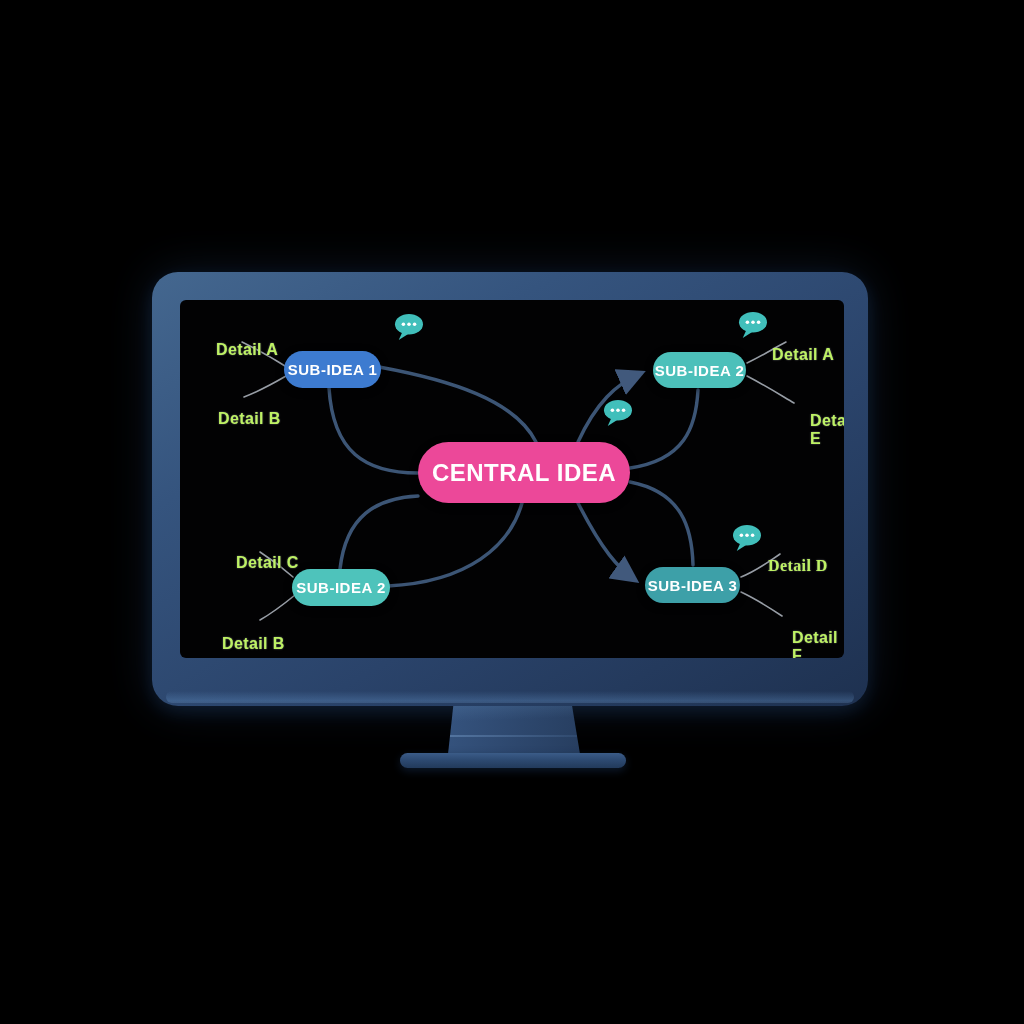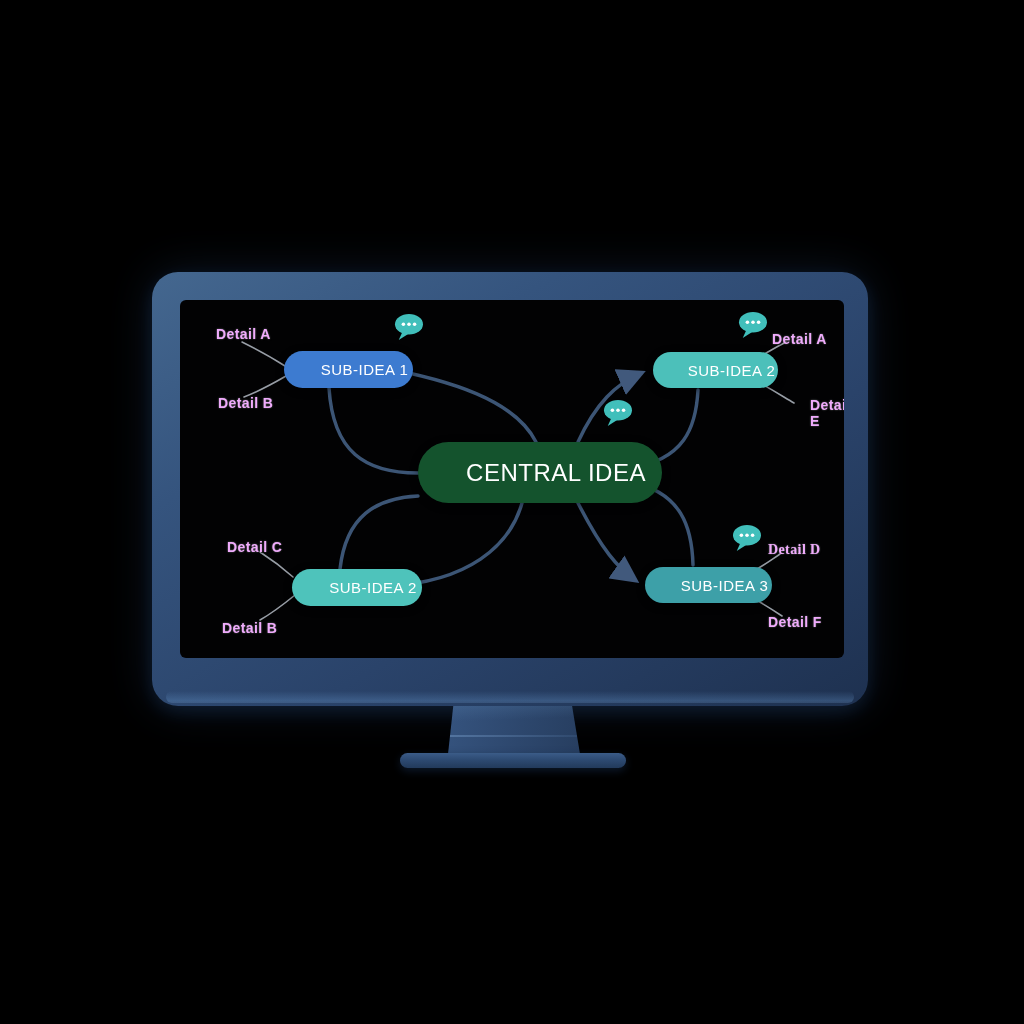--- a/index.html
+++ b/index.html
@@ -38,39 +38,39 @@
     background:linear-gradient(180deg,#3b5c88 0%,#2d4a72 45%,#223a5b 100%);
     box-shadow:0 3px 8px rgba(20,40,70,.6);
   }
   
   .links{position:absolute;left:0;top:0;width:664px;height:358px;}
   .petal{fill:none;stroke:#3c5575;stroke-width:3.5;stroke-linecap:round;}
   .detail-link{fill:none;stroke:#c9d2dc;stroke-width:1.6;opacity:.75;stroke-linecap:round;}
   
   .node{
     position:absolute;display:flex;align-items:center;justify-content:center;
-    color:#fff;font-weight:normal;letter-spacing:.5px;
+    color:#fff;font-weight:bold;letter-spacing:.5px;
     box-shadow:0 2px 8px rgba(0,0,0,.45);
-    padding-left:32px;
   }
   .node.central{left:238px;top:142px;width:212px;height:61px;border-radius:31px;font-size:24px;}
   .node.sub{height:37px;border-radius:19px;font-size:15px;}
   .node.s1 {left:104px;top:51px; width:97px;}
   .node.s2t{left:473px;top:52px;width:93px;height:36px;}
   .node.s2b{left:112px;top:269px;width:98px;}
   .node.s3 {left:465px;top:267px;width:95px;height:36px;}
   
   .detail{
-    position:absolute;color:#f0abfc;font-size:14px;font-weight:bold;letter-spacing:.4px;
+    position:absolute;color:#bef264;font-size:16px;font-weight:bold;letter-spacing:.4px;
     text-shadow:0 0 2px rgba(230,238,245,.45), 1px 1px 1px rgba(0,0,0,.8);
+    margin-top:15px;
   }
   .dA-tl{left:36px;top:26px;}  .dB-tl{left:38px;top:95px;}
   .dA-tr{left:592px;top:31px;} .dE-tr{left:630px;top:97px;}
-  .dC-bl{left:47px;top:239px;} .dB-bl{left:42px;top:320px;}
-  .dD-br{left:588px;top:242px;font-family:Liberation Serif, serif;}.dF-br{left:588px;top:314px;}
+  .dC-bl{left:56px;top:239px;} .dB-bl{left:42px;top:320px;}
+  .dD-br{left:588px;top:242px;font-family:Liberation Serif, serif;}.dF-br{left:612px;top:314px;}
   
   .bubble{position:absolute;width:32px;height:28px;}
   .b1{left:213px;top:13px;} .b2{left:557px;top:11px;}
   .b3{left:422px;top:99px;} .b4{left:551px;top:224px;}
 </style>
 </head>
 <body>
 
 <div class="stage">
   <div class="monitor">
@@ -95,21 +95,21 @@
         <path class="detail-link" d="M 62 42 C 82 52 94 59 105 66"></path>
         <path class="detail-link" d="M 64 97 C 82 90 94 83 106 76"></path>
         <path class="detail-link" d="M 567 63 C 584 55 594 48 606 42"></path>
         <path class="detail-link" d="M 567 76 C 588 87 602 96 614 103"></path>
         <path class="detail-link" d="M 80 252 C 94 261 104 269 113 277"></path>
         <path class="detail-link" d="M 80 320 C 94 312 104 304 115 295"></path>
         <path class="detail-link" d="M 561 277 C 578 270 588 262 600 254"></path>
         <path class="detail-link" d="M 561 292 C 578 300 590 308 602 316"></path>
       </svg>
 
-      <div class="node central" style="background-color: #14532d;">CENTRAL IDEA</div>
+      <div class="node central" style="background-color: #ec4899;">CENTRAL IDEA</div>
       <div class="node sub s1" style="background-color: rgb(61, 123, 208);">SUB-IDEA 1</div>
       <div class="node sub s2t" style="background-color: rgb(76, 192, 186);">SUB-IDEA 2</div>
       <div class="node sub s2b" style="background-color: rgb(78, 195, 187);">SUB-IDEA 2</div>
       <div class="node sub s3" style="background-color: rgb(61, 160, 168);">SUB-IDEA 3</div>
 
       <div class="detail dA-tl">Detail A</div>
       <div class="detail dB-tl">Detail B</div>
       <div class="detail dA-tr">Detail A</div>
       <div class="detail dE-tr">Detail E</div>
       <div class="detail dC-bl">Detail C</div>

